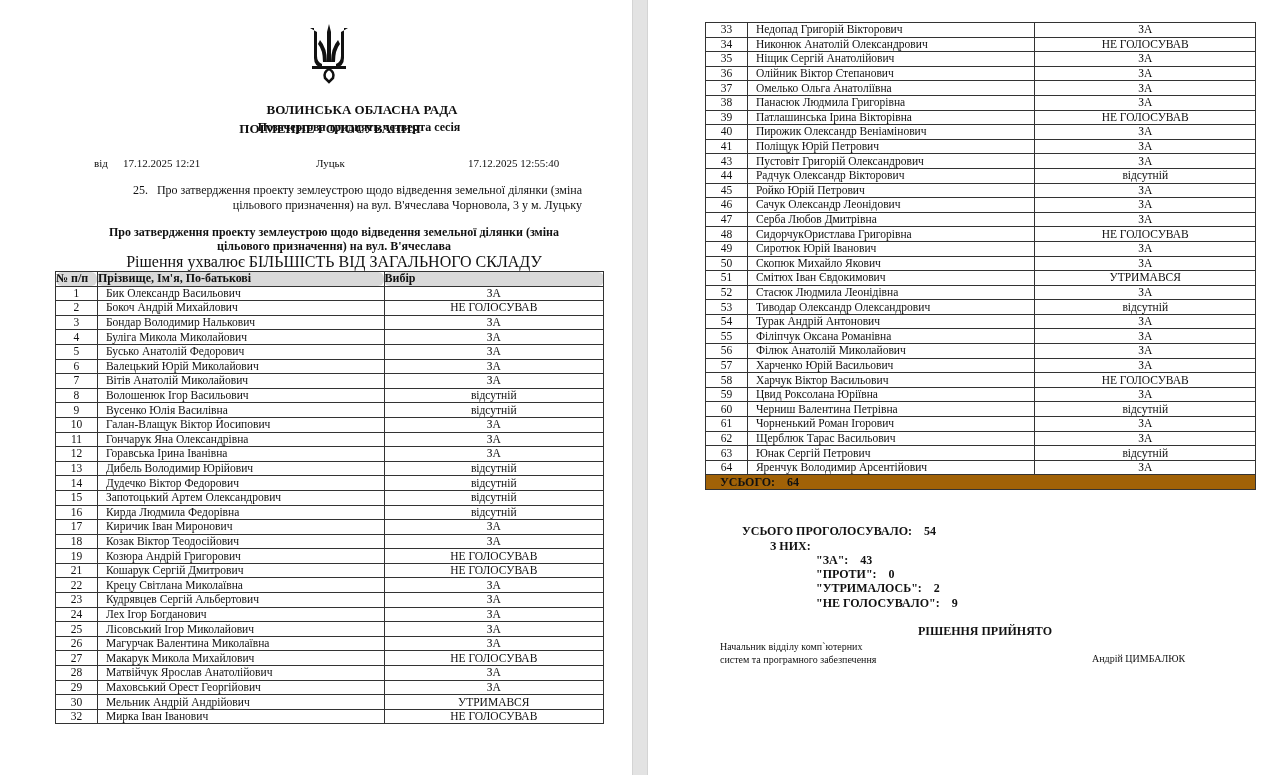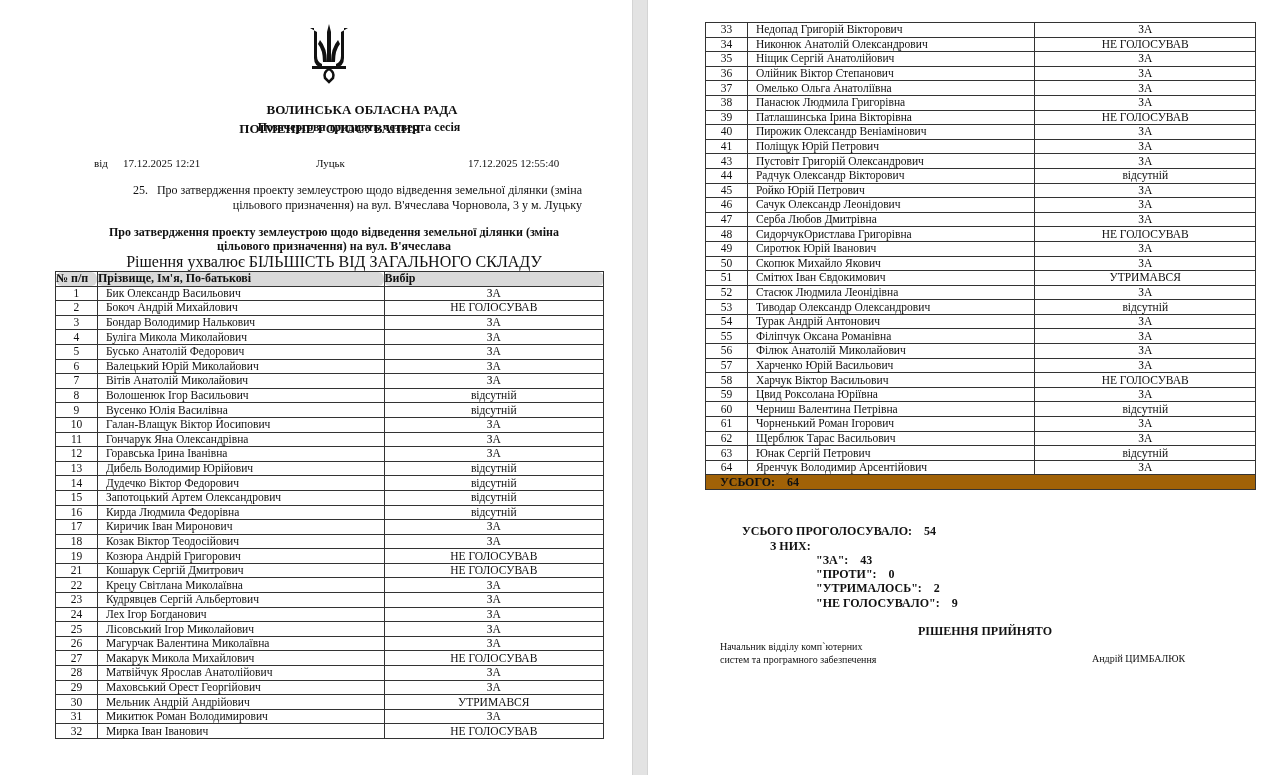--- a/index.html
+++ b/index.html
@@ -245,25 +245,20 @@
           <td class="n">29</td>
           <td class="name">Маховський Орест Георгійович</td>
           <td class="vote">ЗА</td>
         </tr>
         <tr>
           <td class="n">30</td>
           <td class="name">Мельник Андрій Андрійович</td>
           <td class="vote">УТРИМАВСЯ</td>
         </tr>
         <tr>
-          <td class="n">31</td>
-          <td class="name">Микитюк Роман Володимирович</td>
-          <td class="vote">ЗА</td>
-        </tr>
-        <tr>
           <td class="n">32</td>
           <td class="name">Мирка Іван Іванович</td>
           <td class="vote">НЕ ГОЛОСУВАВ</td>
         </tr>
       </tbody>
   </table>
 </div>
 
 <div class="gutter"></div>
 

